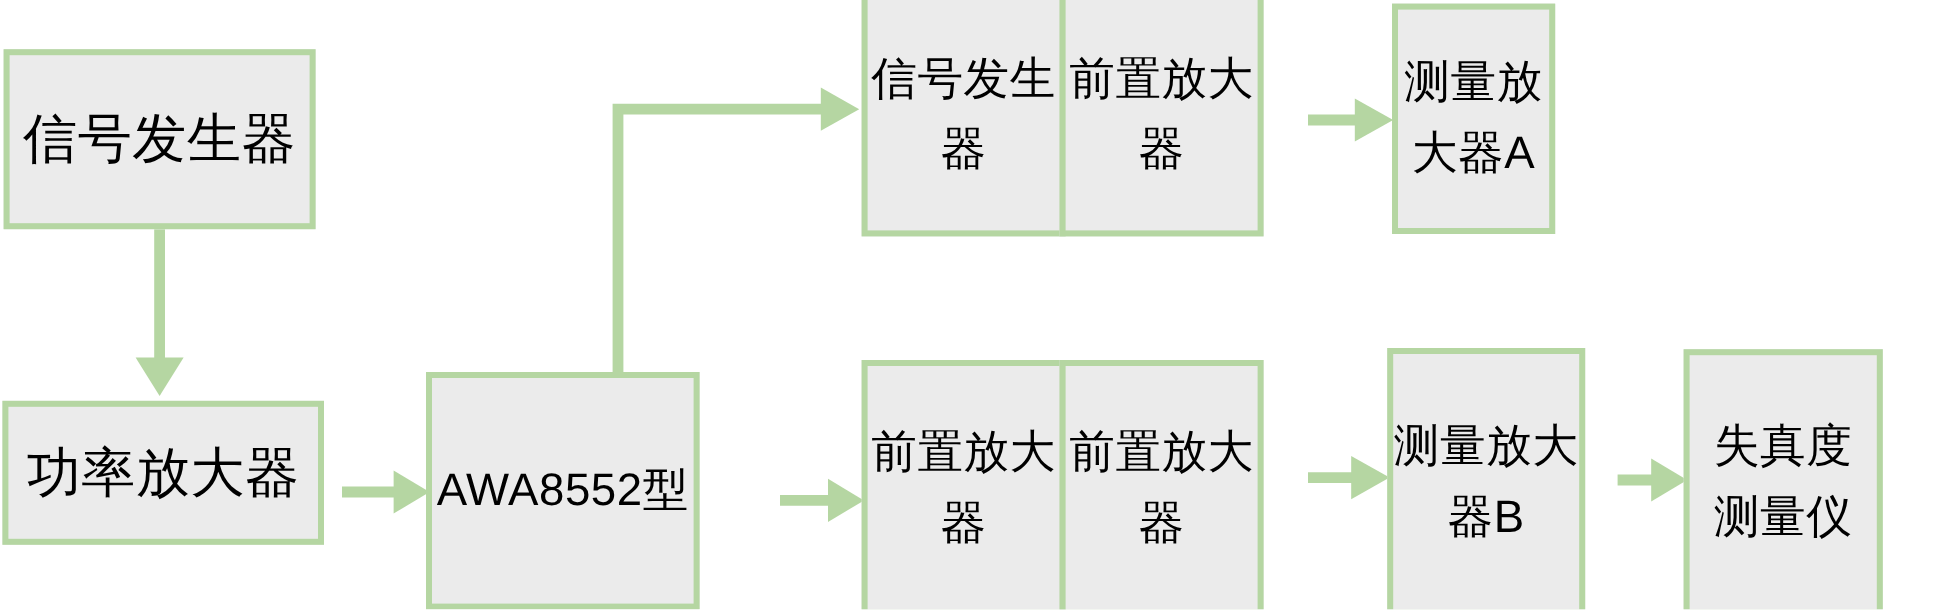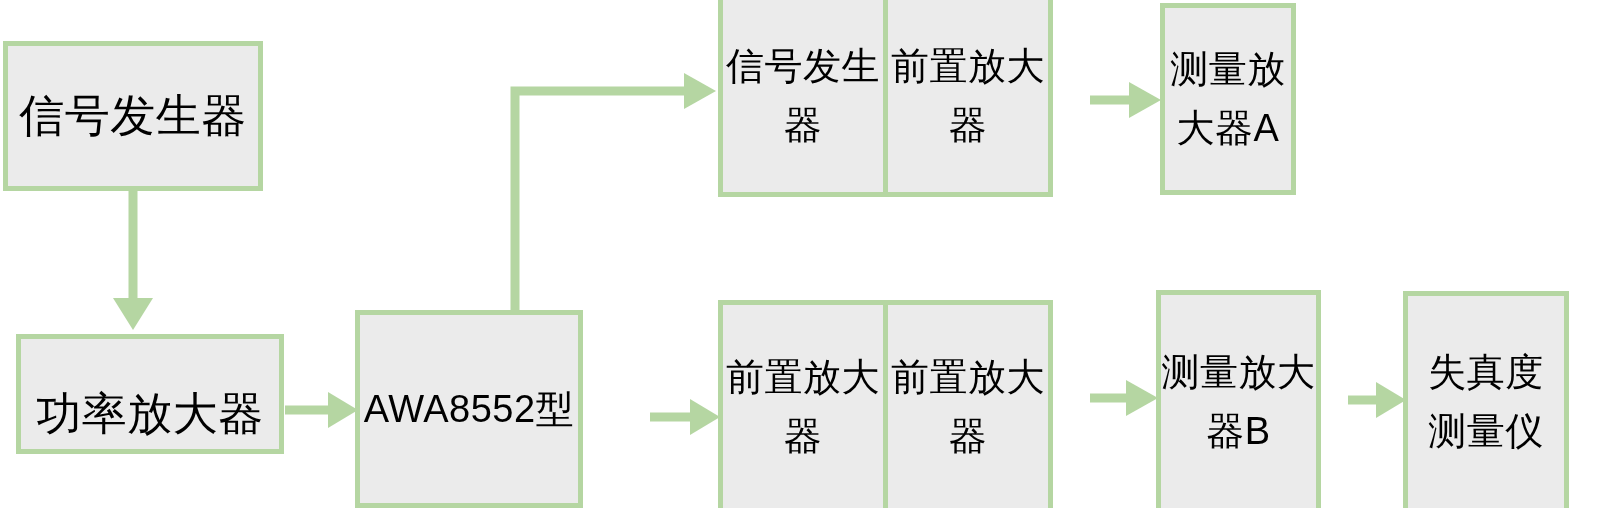--- a/index.html
+++ b/index.html
@@ -76,21 +76,21 @@
       <polygon points="1129,82 1161,100 1129,118"></polygon>
       <polygon points="1126,380 1158,398 1126,416"></polygon>
       <polygon points="1376,382 1406,400 1376,418"></polygon>
     </g>
   </svg>
 
   <div class="node fs-lg" style="left:3px; top:41px; width:260px; height:150px;">
     <span class="line">信号发生器</span>
   </div>
 
-  <div class="node fs-lg" style="left:16px; top:334px; width:268px; height:120px;justify-content:flex-end;">
+  <div class="node fs-lg" style="left:2px; top:334px; width:268px; height:120px;">
     <span class="line">功率放大器</span>
   </div>
 
   <div class="node fs-md" style="left:355px; top:310px; width:228px; height:198px;">
     <span class="line">AWA8552型</span>
   </div>
 
   <div class="node fs-md" style="left:718px; top:-5px; width:170px; height:202px;">
     <span class="line">信号发生器</span>
   </div>

